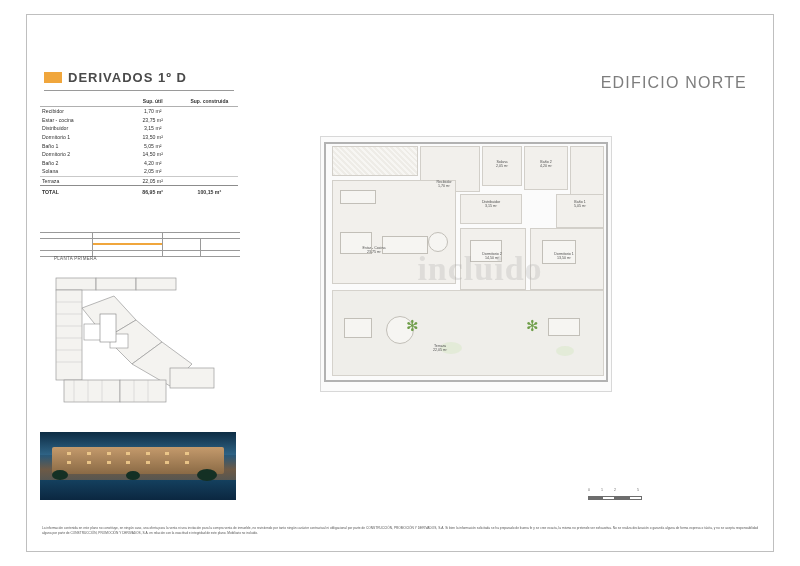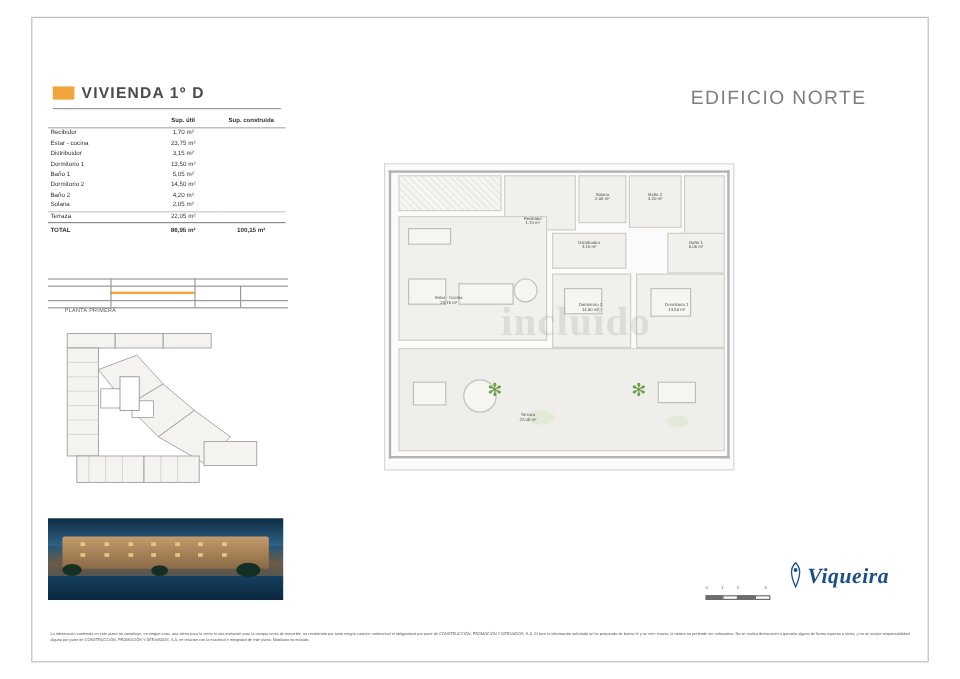--- a/index.html
+++ b/index.html
@@ -3,21 +3,21 @@
 <meta charset="utf-8">
 <style>
   html,body{margin:0;padding:0;background:#e8e8e8;}
   body{width:800px;height:566px;font-family:"Liberation Sans",sans-serif;}
   #sheet{position:relative;width:800px;height:566px;background:#ffffff;overflow:hidden;}
   .frame{position:absolute;left:26px;top:14px;width:748px;height:538px;border:1px solid #bfbfbf;box-sizing:border-box;}
 
   
   .title-main{position:absolute;left:330px;top:40px;width:400px;text-align:right;
     font-size:25px;letter-spacing:1.2px;color:#7d7d7d;font-weight:bold;}
-  .title-sub{position:absolute;left:322px;top:74px;width:400px;text-align:right;
+  .title-sub{position:absolute;left:347px;top:74px;width:400px;text-align:right;
     font-size:16px;letter-spacing:1.2px;color:#7d7d7d;}
 
   
   .viv-label{position:absolute;left:44px;top:70px;font-size:13px;font-weight:bold;color:#4a4a4a;letter-spacing:1px;}
   .viv-accent{position:absolute;left:44px;top:72px;width:18px;height:11px;background:#f0a63c;}
   .viv-rule{position:absolute;left:44px;top:90px;width:190px;height:1px;background:#9a9a9a;}
 
   table.areas{position:absolute;left:40px;top:96px;width:198px;border-collapse:collapse;
     font-size:5.2px;color:#333;}
   table.areas th{font-weight:bold;font-size:5px;padding:2px 2px;border-bottom:1px solid #b0b0b0;text-align:center;}
@@ -89,21 +89,21 @@
 </style>
 </head>
 <body>
 
 <div id="sheet">
   <div class="frame"></div>
 
   <div class="title-sub">EDIFICIO NORTE</div>
 
   <div class="viv-accent"></div>
-  <div class="viv-label" style="left:68px;">VIVIENDA 1º D</div>
+  <div class="viv-label" style="left:68px;">DERIVADOS 1º D</div>
   <div class="viv-rule"></div>
 
   <table class="areas">
     <thead>
       <tr>
         <th></th>
         <th>Sup. útil</th>
         <th>Sup. construida</th>
       </tr>
     </thead>
@@ -311,22 +311,15 @@
       <span style="left:49px;">5</span>
     </div>
     <div class="sb-row">
       <div class="sb-seg on"></div>
         <div class="sb-seg"></div>
       <div class="sb-seg on"></div>
         <div class="sb-seg"></div>
     </div>
   </div>
 
-  <div class="logo">
-    <svg class="logo-mark" viewBox="0 0 16 22">
-      <path d="M8 1 C4 5 3 10 8 21 C13 10 12 5 8 1 Z" fill="none" stroke="#1b4f8a" stroke-width="1.1"></path>
-      <circle cx="8" cy="7" r="1.6" fill="#1b4f8a"></circle>
-    </svg>
-    <div class="logo-text">Viqueira</div>
-  </div>
 
   <div class="legal">La información contenida en este plano no constituye, en ningún caso, una oferta para la venta ni una invitación para la compra venta de inmueble, no revistiendo por tanto ningún carácter contractual ni obligacional por parte de CONSTRUCCIÓN, PROMOCIÓN Y DERIVADOS, S.A. Si bien la información solicitada se ha preparado de buena fe y se cree exacta, la misma no pretende ser exhaustiva. No se realiza declaración o garantía alguna de forma expresa o tácita, y no se acepta responsabilidad alguna por parte de CONSTRUCCIÓN, PROMOCIÓN Y DERIVADOS, S.A. en relación con la exactitud e integridad de este plano. Mobiliario no incluido.</div>
 </div>
 
 </body></html>

